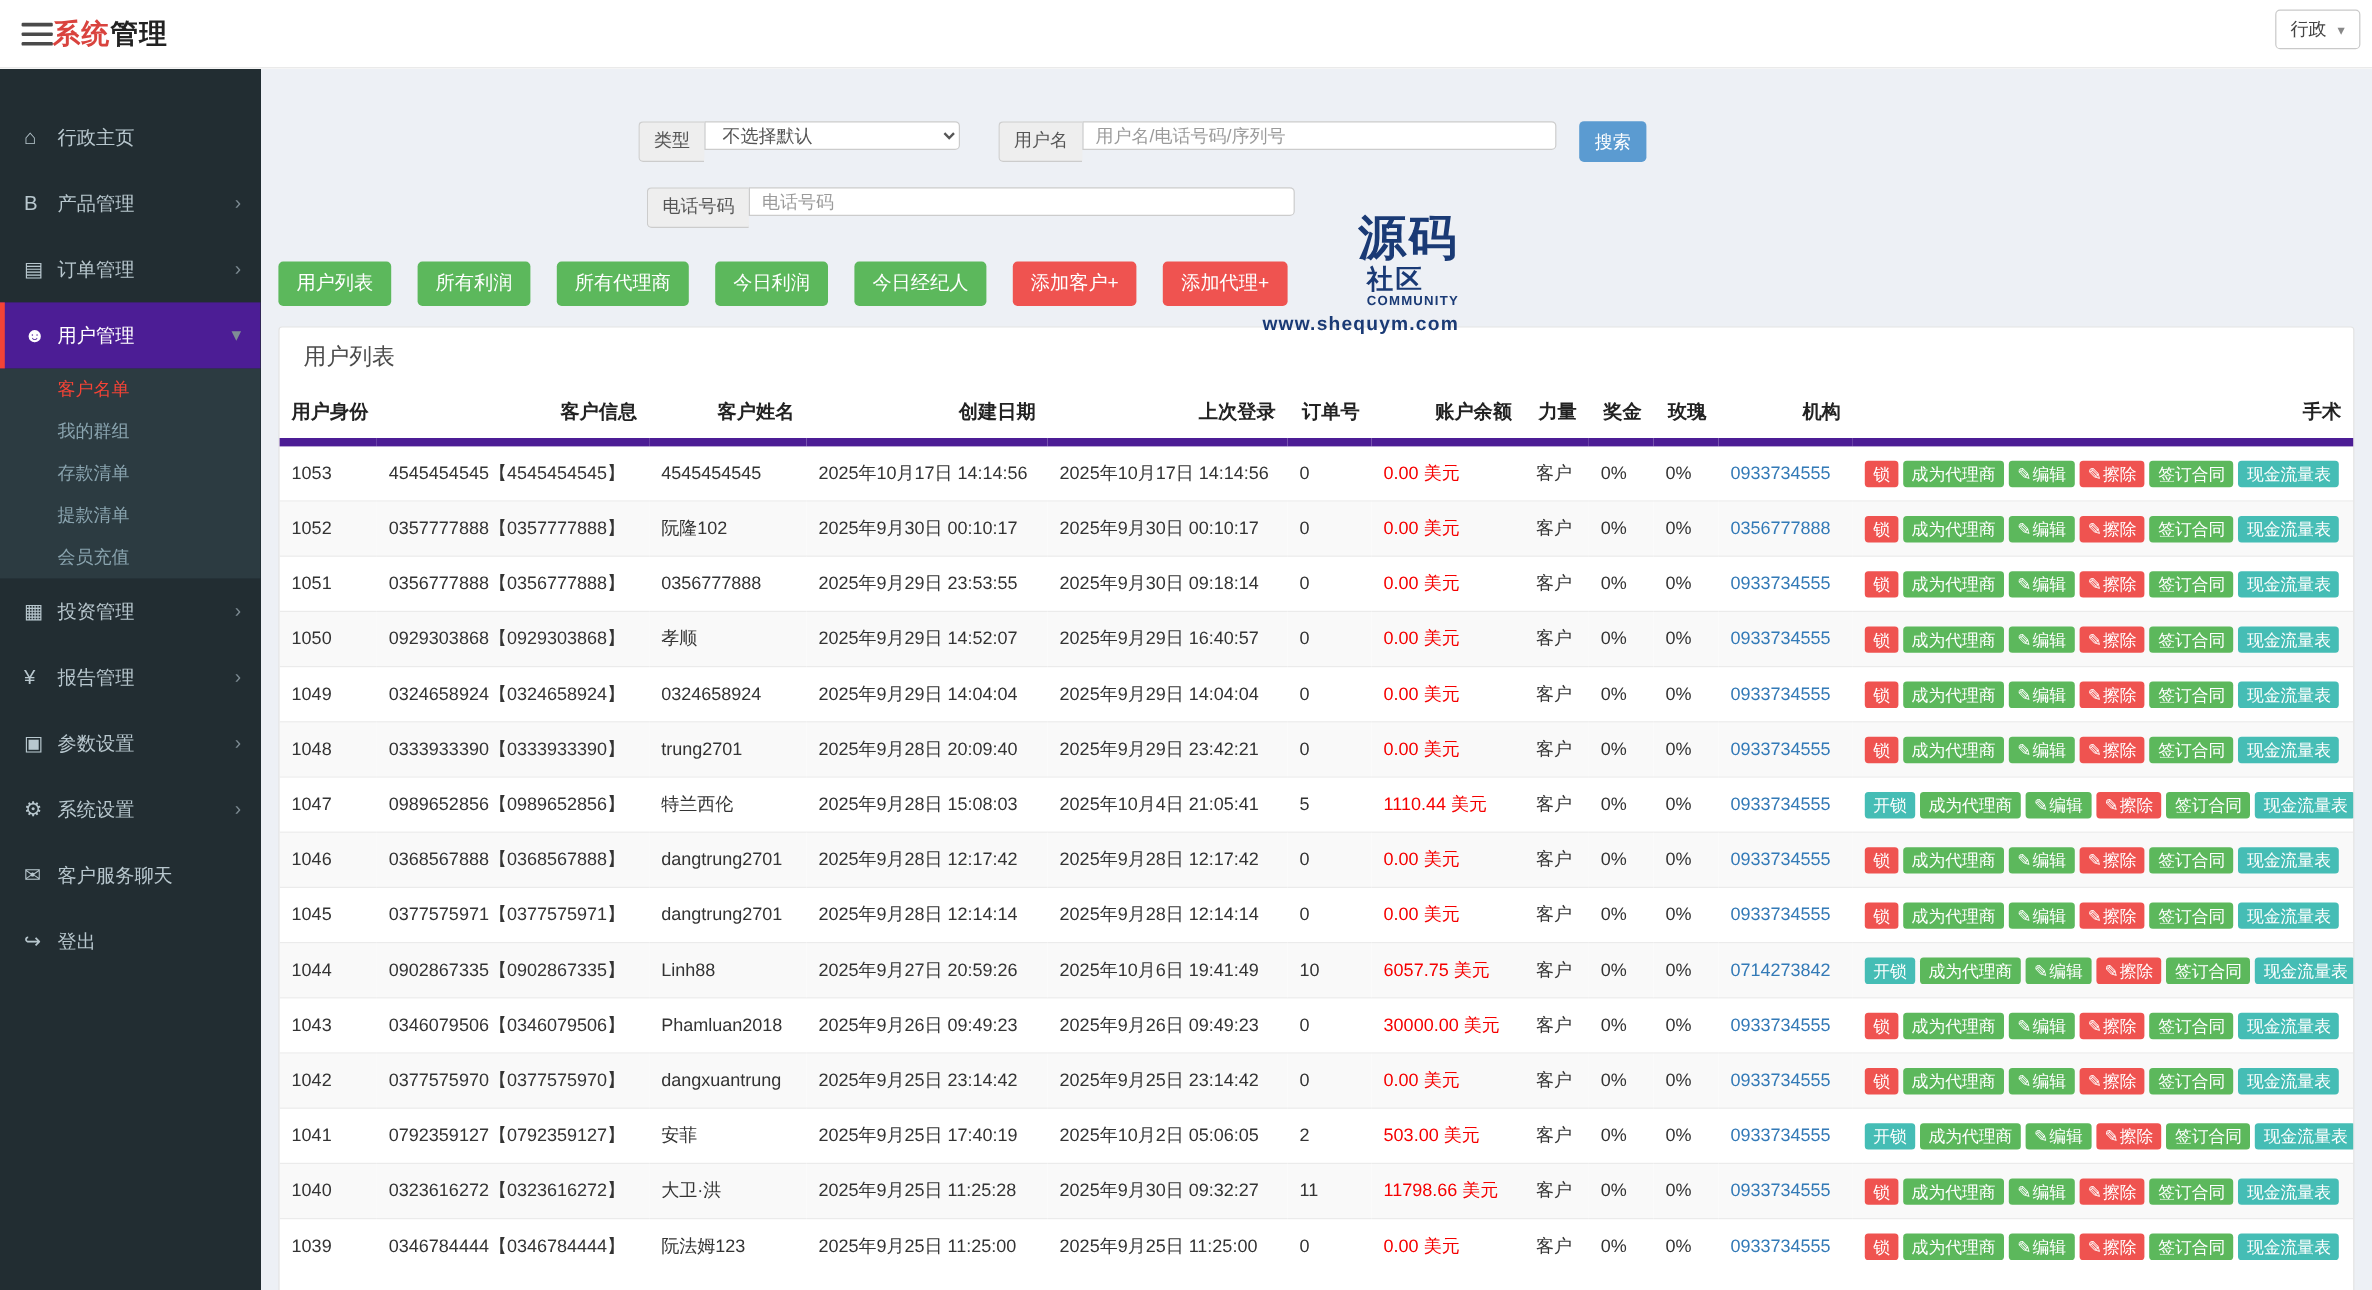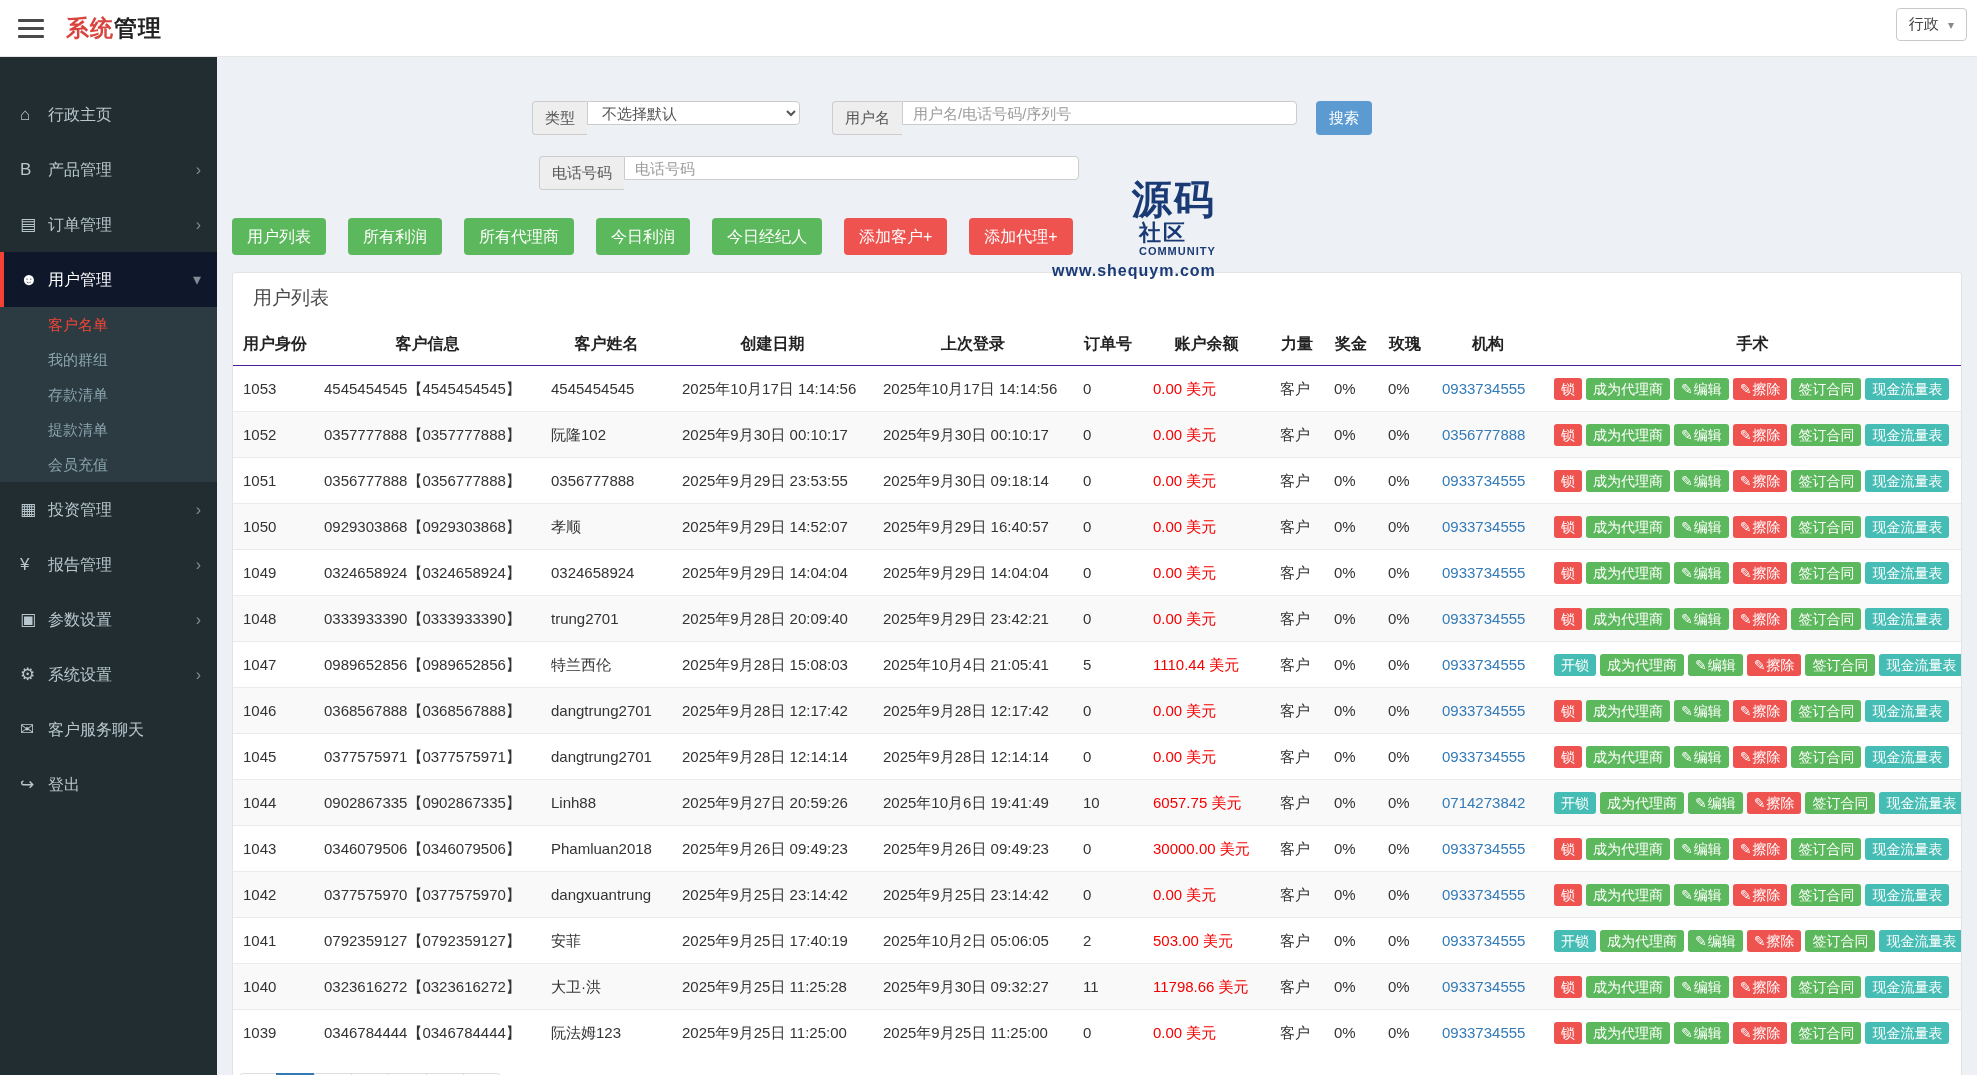--- a/index.html
+++ b/index.html
@@ -5,34 +5,34 @@
   * { margin:0; padding:0; box-sizing:border-box; }
   html,body { width:1977px; height:1075px; overflow:hidden; }
   body { font-family:"Liberation Sans","DejaVu Sans",sans-serif; background:#edf0f5; color:#333; }
 
   
   .header { position:fixed; top:0; left:0; width:100%; height:57px; background:#fff;
             border-bottom:1px solid #e5e5e5; display:flex; align-items:center; z-index:30; }
   .hamburger { width:26px; height:19px; margin-left:18px; display:flex; flex-direction:column;
                justify-content:space-between; cursor:pointer; }
   .hamburger span { display:block; height:3px; background:#4a4a4a; border-radius:1px; }
-  .brand { margin-left:22px; font-size:23px; font-weight:bold; color:#222; letter-spacing:1px; }
+  .brand { font-size:23px; font-weight:bold; color:#222; letter-spacing:1px; }
   .brand .red { color:var(--brand-red,#d9433e); }
   .user-menu { position:absolute; right:10px; top:8px; border:1px solid #c9c9c9; border-radius:4px;
                padding:6px 12px; font-size:15px; color:#444; background:#fff; cursor:pointer; }
   .user-menu .caret { color:#888; font-size:12px; margin-left:5px; }
 
   
   .sidebar { position:fixed; top:57px; left:0; bottom:0; width:217px;
              background:var(--sidebar-bg,#222d32); z-index:20; padding-top:30px; }
   .menu-item { position:relative; height:55px; line-height:55px; padding-left:20px; color:#b8c7ce;
                font-size:16px; cursor:pointer; white-space:nowrap; }
   .menu-item .mi-icon { display:inline-block; width:28px; text-align:left; font-size:17px; }
   .menu-item .chev { position:absolute; right:16px; top:0; color:#7f8d95; font-size:16px; }
-  .menu-section.active > .menu-item { background:#0f172a; border-left:4px solid var(--active-red,#f44336);
+  .menu-section.active > .menu-item { background:#4c1d95; border-left:4px solid var(--active-red,#f44336);
                padding-left:16px; color:#fff; }
   .submenu { background:var(--submenu-bg,#2c3b41); }
   .submenu-item { height:35px; line-height:35px; padding-left:48px; font-size:15px; color:#8aa4af;
                cursor:pointer; white-space:nowrap; }
   .submenu-item.active { color:var(--active-red,#f44336); }
 
   
   .main { margin-left:217px; padding-top:57px; }
   .content { position:relative; padding:15px; }
 
@@ -62,21 +62,21 @@
   .wm-yuanma { font-size:40px; font-weight:bold; letter-spacing:2px; }
   .wm-right { margin-left:7px; padding-bottom:2px; }
   .wm-shequ { font-size:22px; font-weight:bold; letter-spacing:2px; }
   .wm-community { font-size:11px; letter-spacing:1px; font-weight:bold; }
   .wm-url { font-size:16px; font-weight:bold; margin-top:3px; letter-spacing:1px; }
 
   
   .panel { margin-top:17px; background:#fff; border:1px solid #e3e3e3; border-radius:3px; padding-bottom:60px; }
   .panel-heading { padding:13px 20px; font-size:19px; color:#4a4a4a; line-height:23px; }
   table { width:100%; border-collapse:collapse; table-layout:fixed; }
-  th { text-align:center; font-size:16px; line-height:19px; padding:12px 10px; border-bottom:1px solid #4c1d95;
+  th { text-align:right; font-size:16px; line-height:19px; padding:12px 10px; border-bottom:7px solid #4c1d95;
        color:#222; font-weight:bold; white-space:nowrap; overflow:hidden; }
   td { font-size:15px; line-height:19px; padding:13px 10px; border-top:1px solid #ebebeb; color:#333;
        vertical-align:middle; white-space:nowrap; overflow:hidden; }
   tbody tr:nth-child(even) { background:#f9f9f9; }
   td.balance { color:var(--balance-red,#f50000); }
   td.org { color:var(--blue,#337ab7); cursor:pointer; }
   td.actions { padding-top:10px; padding-bottom:10px; }
   .abtn { display:inline-block; padding:3px 7px; margin-right:4px; border:none; border-radius:3px;
           color:#fff; font-size:14px; line-height:16px; cursor:pointer; white-space:nowrap; }
   .abtn.green { background:var(--green,#5cb85c); }

